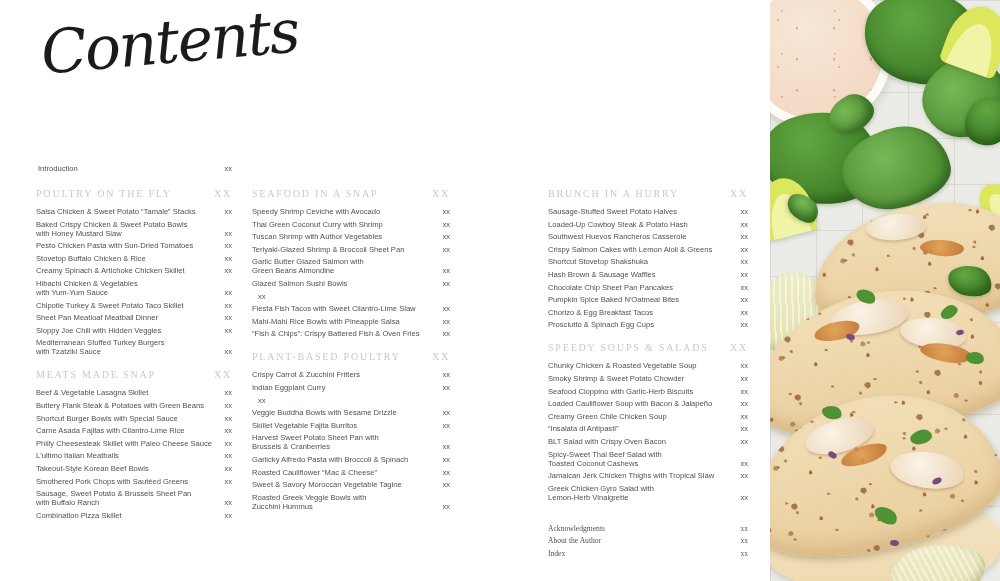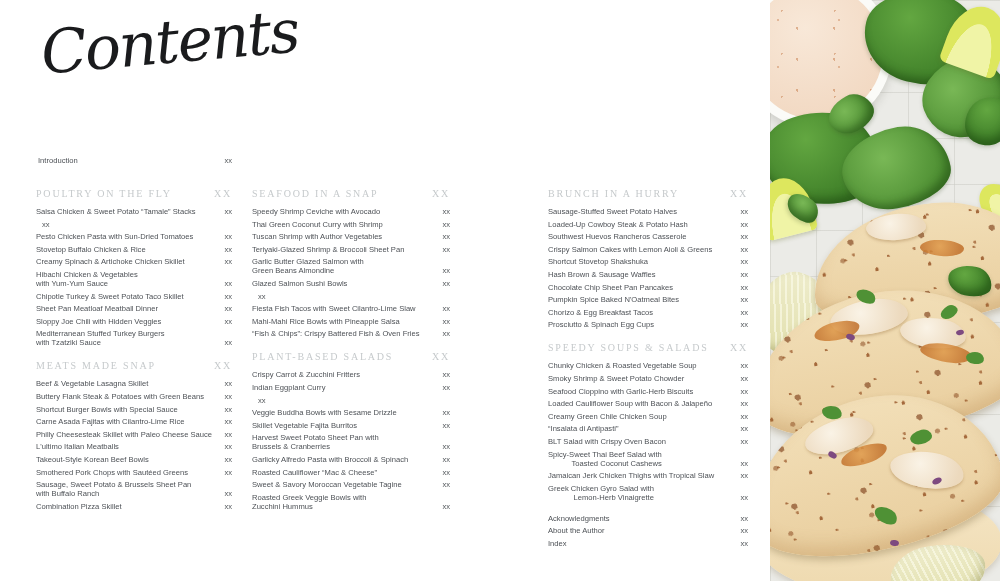--- a/index.html
+++ b/index.html
@@ -18,34 +18,34 @@
   }
 
   
   .toc-row {
     display:flex; justify-content:space-between; align-items:flex-end;
     font-size:7.6px; line-height:9px; color:#4d5156; margin-bottom:3.6px;
   }
   .row-label { white-space:pre-line; }
   .row-page  { margin-left:6px; color:#54585c; }
 
-  .intro-row { position:absolute; left:38px; top:156px; width:194px; }
+  .intro-row { position:absolute; left:38px; top:164px; width:194px; }
 
   .toc-col { position:absolute; top:188px; }
   .col-0 { left:36px;  width:196px; }
   .col-1 { left:252px; width:198px; }
-  .col-2 { left:548px; width:200px;text-align:right; }
+  .col-2 { left:548px; width:200px; }
 
   .toc-section + .toc-section { margin-top:13px; }
   .sec-header {
     display:flex; justify-content:space-between; align-items:baseline;
     font-family:"Liberation Serif", serif; font-size:10px; font-weight:400;
     letter-spacing:1.8px; color:#c6cacc; margin-bottom:8px;
   }
-  .end-matter { margin-top:12px; }
+  .end-matter { margin-top:22px;font-family:Liberation Serif, serif; }
 
   
   .photo {
     position:absolute; left:770px; top:0; width:230px; height:581px; overflow:hidden;
     background-color:#ebebe7;
     background-image:
       linear-gradient(rgba(203,203,197,.55) 1px, transparent 1px),
       linear-gradient(90deg, rgba(203,203,197,.55) 1px, transparent 1px);
     background-size:46px 46px;
   }
@@ -174,20 +174,22 @@
       <section class="toc-section">
         <div class="sec-header">
           <span class="sec-title">POULTRY ON THE FLY</span>
           <span class="sec-page">XX</span>
         </div>
         <div class="toc-row">
           <span class="row-label">Salsa Chicken &amp; Sweet Potato “Tamale” Stacks</span>
           <span class="row-page">xx</span>
         </div>
         <div class="toc-row">
+          <span class="row-label">Baked Crispy Chicken &amp; Sweet Potato Bowls
+with Honey Mustard Slaw</span>
           <span class="row-page">xx</span>
         </div>
         <div class="toc-row">
           <span class="row-label">Pesto Chicken Pasta with Sun-Dried Tomatoes</span>
           <span class="row-page">xx</span>
         </div>
         <div class="toc-row">
           <span class="row-label">Stovetop Buffalo Chicken &amp; Rice</span>
           <span class="row-page">xx</span>
         </div>
@@ -308,21 +310,21 @@
           <span class="row-label">Mahi-Mahi Rice Bowls with Pineapple Salsa</span>
           <span class="row-page">xx</span>
         </div>
         <div class="toc-row">
           <span class="row-label">“Fish &amp; Chips”: Crispy Battered Fish &amp; Oven Fries</span>
           <span class="row-page">xx</span>
         </div>
       </section>
       <section class="toc-section">
         <div class="sec-header">
-          <span class="sec-title">PLANT-BASED SALADS</span>
+          <span class="sec-title">PLANT-BASED POULTRY</span>
           <span class="sec-page">XX</span>
         </div>
         <div class="toc-row">
           <span class="row-label">Crispy Carrot &amp; Zucchini Fritters</span>
           <span class="row-page">xx</span>
         </div>
         <div class="toc-row">
           <span class="row-label">Indian Eggplant Curry</span>
           <span class="row-page">xx</span>
         </div>

